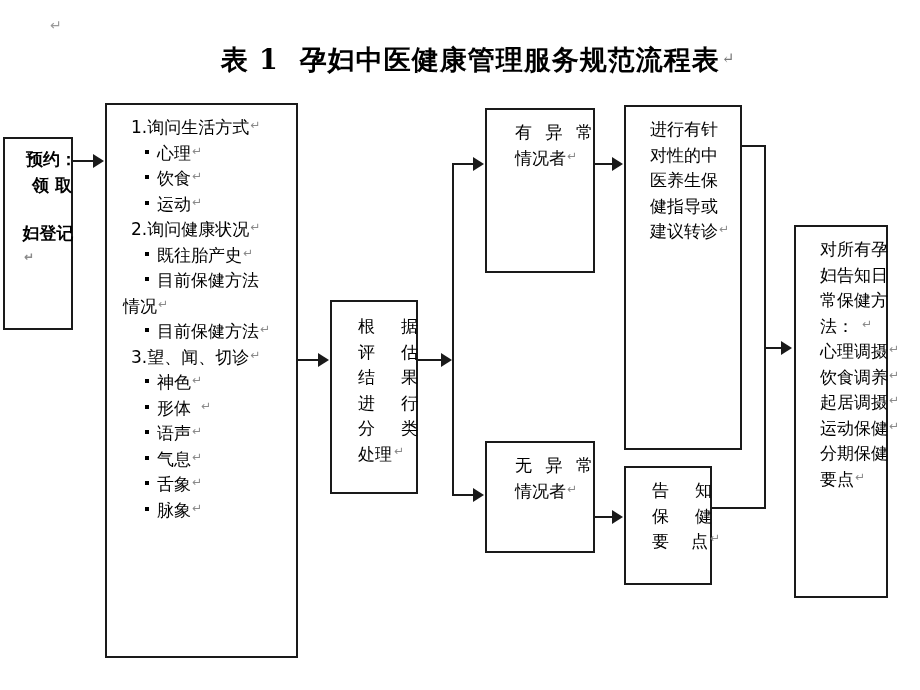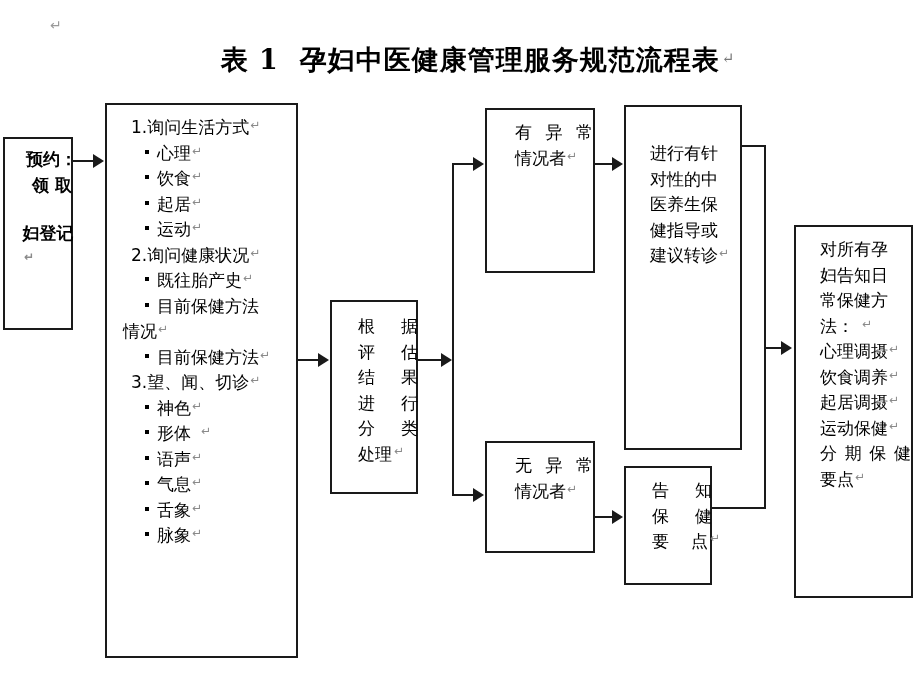--- a/index.html
+++ b/index.html
@@ -140,21 +140,20 @@
       <span class="ln" style="text-align:left;"><span class="pm">↵</span></span>
     </div>
   </div>
 
   <div class="box" style="left:105px; top:103px; width:193px; height:555px;">
     <div class="inner" style="padding:10px 0 0 10px;">
 
       <span class="ln"><span>1.询问生活方式</span><span class="pm">↵</span></span>
       <span class="bullet-line"><span class="dot"></span><span>心理</span><span class="pm">↵</span></span>
       <span class="bullet-line"><span class="dot"></span><span>饮食</span><span class="pm">↵</span></span>
-      <span class="bullet-line"><span class="dot"></span><span>起居</span><span class="pm">↵</span></span>
       <span class="bullet-line"><span class="dot"></span><span>运动</span><span class="pm">↵</span></span>
 
       <span class="ln"><span>2.询问健康状况</span><span class="pm">↵</span></span>
       <span class="bullet-line"><span class="dot"></span><span>既往胎产史</span><span class="pm">↵</span></span>
       <span class="bullet-line"><span class="dot"></span><span>目前保健方法</span></span>
       <span class="ln" style="margin-left:-8px;"><span>情况</span><span class="pm">↵</span></span>
       <span class="bullet-line"><span class="dot"></span><span>目前保健方法</span><span class="pm">↵</span></span>
 
       <span class="ln"><span>3.望、闻、切诊</span><span class="pm">↵</span></span>
       <span class="bullet-line"><span class="dot"></span><span>神色</span><span class="pm">↵</span></span>
@@ -182,21 +181,21 @@
       <span class="spread3">
           <span>有</span>
           <span>异</span>
           <span>常</span>
         </span>
       <span class="ln" style="padding-left:10px;"><span>情况者</span><span class="pm">↵</span></span>
     </div>
   </div>
 
   <div class="box" style="left:624px; top:105px; width:118px; height:345px;">
-    <div class="inner" style="padding:10px 0 0 10px;margin-top:24px;">
+    <div class="inner" style="padding:10px 0 0 10px;">
       <span class="ln">进行有针</span>
       <span class="ln">对性的中</span>
       <span class="ln">医养生保</span>
       <span class="ln">健指导或</span>
       <span class="ln"><span>建议转诊</span><span class="pm">↵</span></span>
     </div>
   </div>
 
   <div class="box" style="left:485px; top:441px; width:110px; height:112px;">
     <div class="inner" style="padding-top:10px;">
@@ -210,21 +209,21 @@
   </div>
 
   <div class="box j2" style="left:624px; top:466px; width:88px; height:119px;">
     <div class="inner" style="padding-top:10px;">
       <span class="ln"><span class="c">告</span><span class="c">知</span></span>
       <span class="ln"><span class="c">保</span><span class="c">健</span></span>
       <span class="ln" style="justify-content:flex-start;"><span class="c">要</span><span class="c" style="margin-left:22px;">点</span><span class="pm" style="position:static;">↵</span></span>
     </div>
   </div>
 
-  <div class="box" style="left:794px; top:225px; width:119px; height:373px;">
+  <div class="box" style="left:794px; top:225px; width:94px; height:373px;">
     <div class="inner" style="padding:10px 0 0 10px;">
       <span class="ln">对所有孕</span>
       <span class="ln">妇告知日</span>
       <span class="ln">常保健方</span>
       <span class="ln"><span>法：</span><span class="pm" style="margin-left:8px;">↵</span></span>
       <span class="ln"><span>心理调摄</span><span class="pm">↵</span></span>
       <span class="ln"><span>饮食调养</span><span class="pm">↵</span></span>
       <span class="ln"><span>起居调摄</span><span class="pm">↵</span></span>
       <span class="ln"><span>运动保健</span><span class="pm">↵</span></span>
       <span class="ln" style="display:flex; justify-content:space-between; padding-right:14px;"><span>分</span><span>期</span><span>保</span><span>健</span></span>

